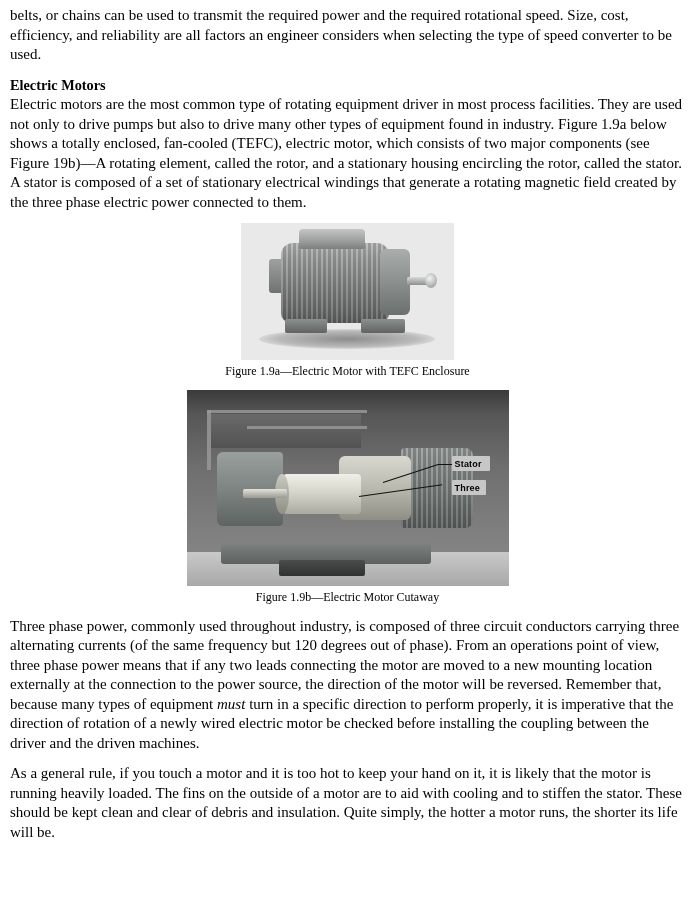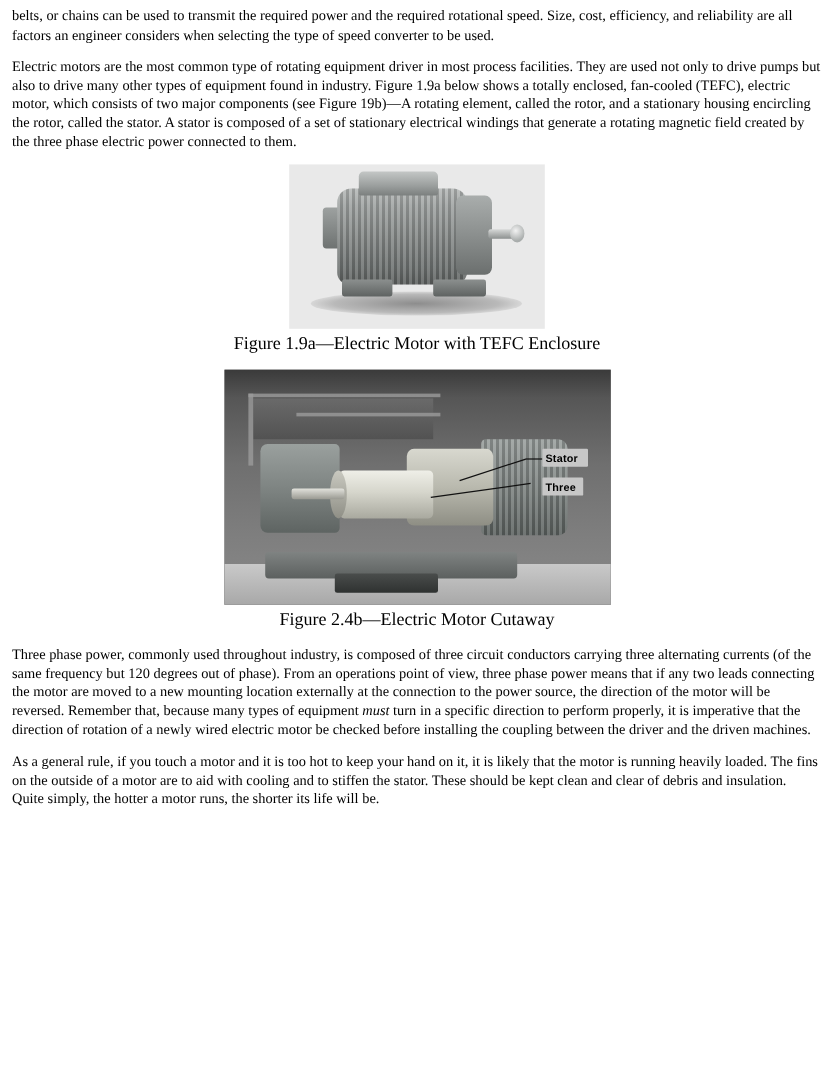--- a/index.html
+++ b/index.html
@@ -16,38 +16,38 @@
   }
   .page {
     width: 695px;
     height: 900px;
     box-sizing: border-box;
     padding: 6px 10px 0 10px;
     position: relative;
   }
   p.body-text {
     margin: 0 0 11px 0;
-    font-size: 12px;
+    font-size: 15px;
     line-height: 1.30;
     text-align: left;
   }
   h2.section-heading {
     font-size: 14.3px;
     font-weight: bold;
     margin: 0 0 1px 0;
     line-height: 1.3;
   }
   em {
   }
   .figure-block {
     text-align: center;
     margin: 0;
   }
   .figure-caption {
-    font-size: 15px;
+    font-size: 12px;
     text-align: center;
     margin: 4px 0 0 0;
     line-height: 1.2;
   }
 
   
   .fig-a-wrap {
     margin-top: 8px;
   }
   .fig-a-img {
@@ -307,20 +307,21 @@
     border-radius: 1px;
   }
 </style>
 </head>
 <body>
 
 <div class="page">
 
   <p class="body-text">belts, or chains can be used to transmit the required power and the required rotational speed. Size, cost, efficiency, and reliability are all factors an engineer considers when selecting the type of speed converter to be used.</p>
 
+  <h2 class="section-heading">Electric Motors</h2>
 
   <p class="body-text">Electric motors are the most common type of rotating equipment driver in most process facilities. They are used not only to drive pumps but also to drive many other types of equipment found in industry. Figure 1.9a below shows a totally enclosed, fan-cooled (TEFC), electric motor, which consists of two major components (see Figure 19b)—A rotating element, called the rotor, and a stationary housing encircling the rotor, called the stator. A stator is composed of a set of stationary electrical windings that generate a rotating magnetic field created by the three phase electric power connected to them.</p>
 
   <div class="figure-block fig-a-wrap">
     <div class="fig-a-img">
       <div class="motor-shadow"></div>
       <div class="motor-jbox"></div>
       <div class="motor-body"></div>
       <div class="motor-fins"></div>
       <div class="motor-topbox"></div>
@@ -353,21 +354,21 @@
 
       <div class="cut-callout-line diag" style="left:196px; top:92px; width:58px; transform: rotate(-18deg);"></div>
       <div class="cut-callout-line" style="left:251px; top:74px; width:14px;"></div>
       <div class="cut-label-box" style="left:265px; top:66px; width:38px; height:15px;"></div>
       <div class="cut-label" style="left:268px; top:69px;">Stator</div>
 
       <div class="cut-callout-line diag" style="left:172px; top:106px; width:84px; transform: rotate(-8deg);"></div>
       <div class="cut-label-box" style="left:265px; top:90px; width:34px; height:15px;"></div>
       <div class="cut-label" style="left:268px; top:93px;">Three</div>
     </div>
-    <p class="figure-caption">Figure 2.4b—Electric Motor Cutaway</p>
+    <p class="figure-caption">Figure 1.9b—Electric Motor Cutaway</p>
   </div>
 
   <p class="body-text" style="margin-top:12px;"><span>Three phase power, commonly used throughout industry, is composed of three circuit conductors carrying three alternating currents (of the same frequency but 120 degrees out of phase). From an operations point of view, three phase power means that if any two leads connecting the motor are moved to a new mounting location externally at the connection to the power source, the direction of the motor will be reversed. Remember that, because many types of equipment </span><em>must</em><span> turn in a specific direction to perform properly, it is imperative that the direction of rotation of a newly wired electric motor be checked before installing the coupling between the driver and the driven machines.</span></p>
 
   <p class="body-text">As a general rule, if you touch a motor and it is too hot to keep your hand on it, it is likely that the motor is running heavily loaded. The fins on the outside of a motor are to aid with cooling and to stiffen the stator. These should be kept clean and clear of debris and insulation. Quite simply, the hotter a motor runs, the shorter its life will be.</p>
 
 
 </div>
 
 </body></html>

